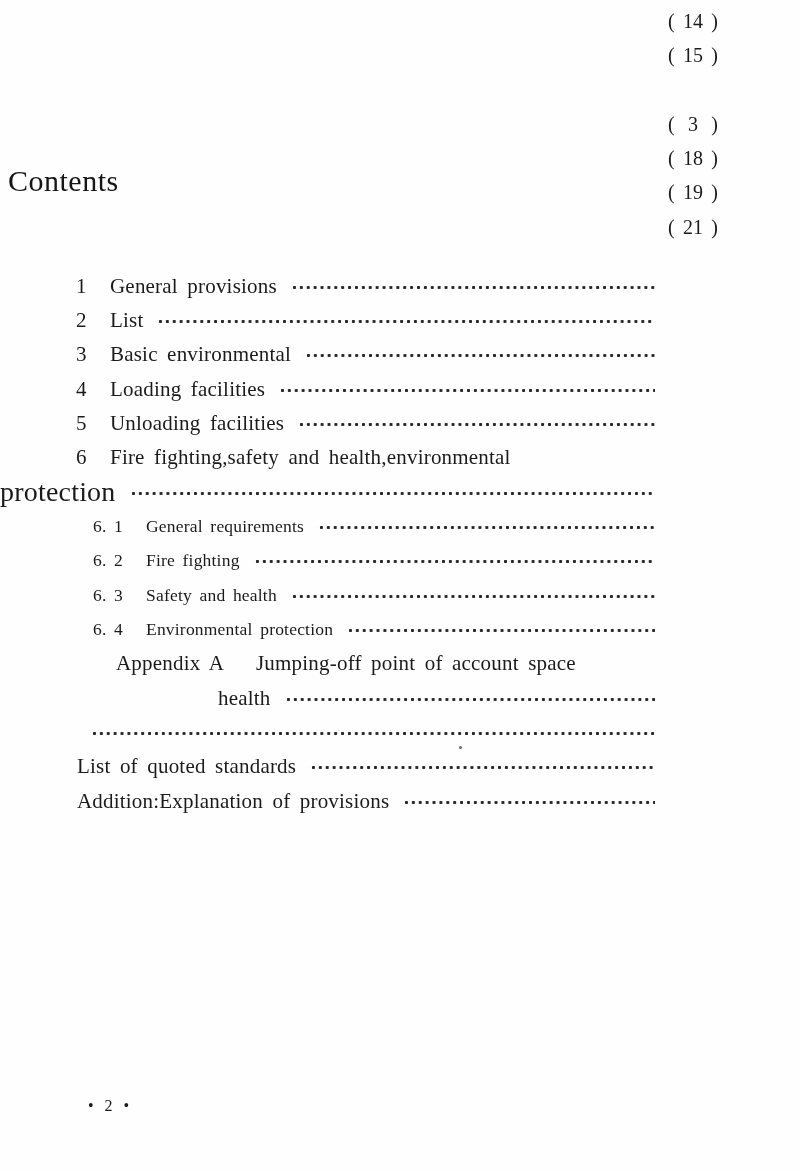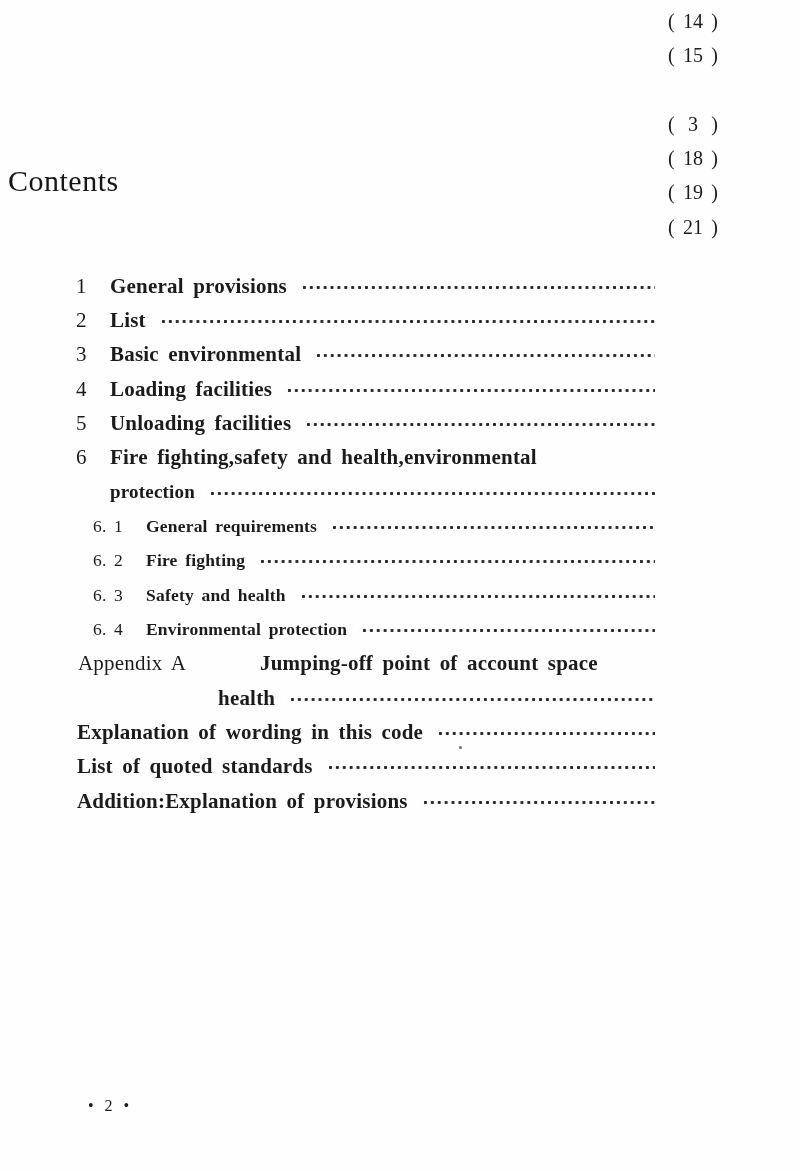--- a/index.html
+++ b/index.html
@@ -34,45 +34,45 @@
     right: 0;
   }
   .row {
     display: flex;
     align-items: center;
     height: 34.35px;
     padding-right: 82px;
     white-space: nowrap;
   }
   .row .num { flex: 0 0 auto; }
-  .row .label { flex: 0 0 auto; font-weight: bold; }
+  .row .label { flex: 0 0 auto; }
   .row .leader {
     flex: 1 1 auto;
     align-self: stretch;
     margin: 0 13px 0 12px;
     background-image: radial-gradient(circle, #262626 1.35px, transparent 1.7px);
     background-size: 6.9px 9px;
     background-repeat: repeat-x;
     background-position: 2px 54%;
   }
   .row .page {
     flex: 0 0 50px;
     display: inline-flex;
     justify-content: space-between;
     align-items: baseline;
     font-size: 20px;
     word-spacing: 0;
     letter-spacing: 0;
   }
   .row.main, .row.main-nolead { font-size: 21px; word-spacing: 4px; letter-spacing: 0.2px; padding-left: 76px; }
   .row.main .num, .row.main-nolead .num { width: 34px; }
-  .row.cont-main { font-size: 19px; word-spacing: 4px; letter-spacing: 0.2px; padding-left: 110px; }
+  .row.cont-main { font-size: 28px; word-spacing: 4px; letter-spacing: 0.2px; }
   .row.sub { font-size: 17.5px; word-spacing: 3px; letter-spacing: 0.2px; padding-left: 93px; }
   .row.sub .num { width: 53px; }
-  .row.appendix { font-size: 21px; word-spacing: 4px; letter-spacing: 0.2px; padding-left: 78px; gap: 42px; }
+  .row.appendix { font-size: 21px; word-spacing: 4px; letter-spacing: 0.2px; padding-left: 116px; }
   .row.appendix .num { width: 140px; }
   .row.cont-appendix { font-size: 21px; word-spacing: 4px; letter-spacing: 0.2px; padding-left: 218px; }
   .row.plain { font-size: 21px; word-spacing: 4px; letter-spacing: 0.2px; padding-left: 77px; }
   .footer-page-num {
     position: absolute;
     top: 1097px;
     left: 88px;
     font-size: 16px;
     word-spacing: 7px;
     color: #1b1b1b;
@@ -171,21 +171,20 @@
       <div class="row cont-appendix">
         <span class="label">health</span>
         <span class="leader"></span>
         <span class="page">
           <span>(</span>
           <span>3</span>
           <span>)</span>
         </span>
       </div>
       <div class="row plain">
-        <span class="label">Explanation of wording in this code</span>
         <span class="leader"></span>
         <span class="page">
           <span>(</span>
           <span>18</span>
           <span>)</span>
         </span>
       </div>
       <div class="row plain">
         <span class="label">List of quoted standards</span>
         <span class="leader"></span>

